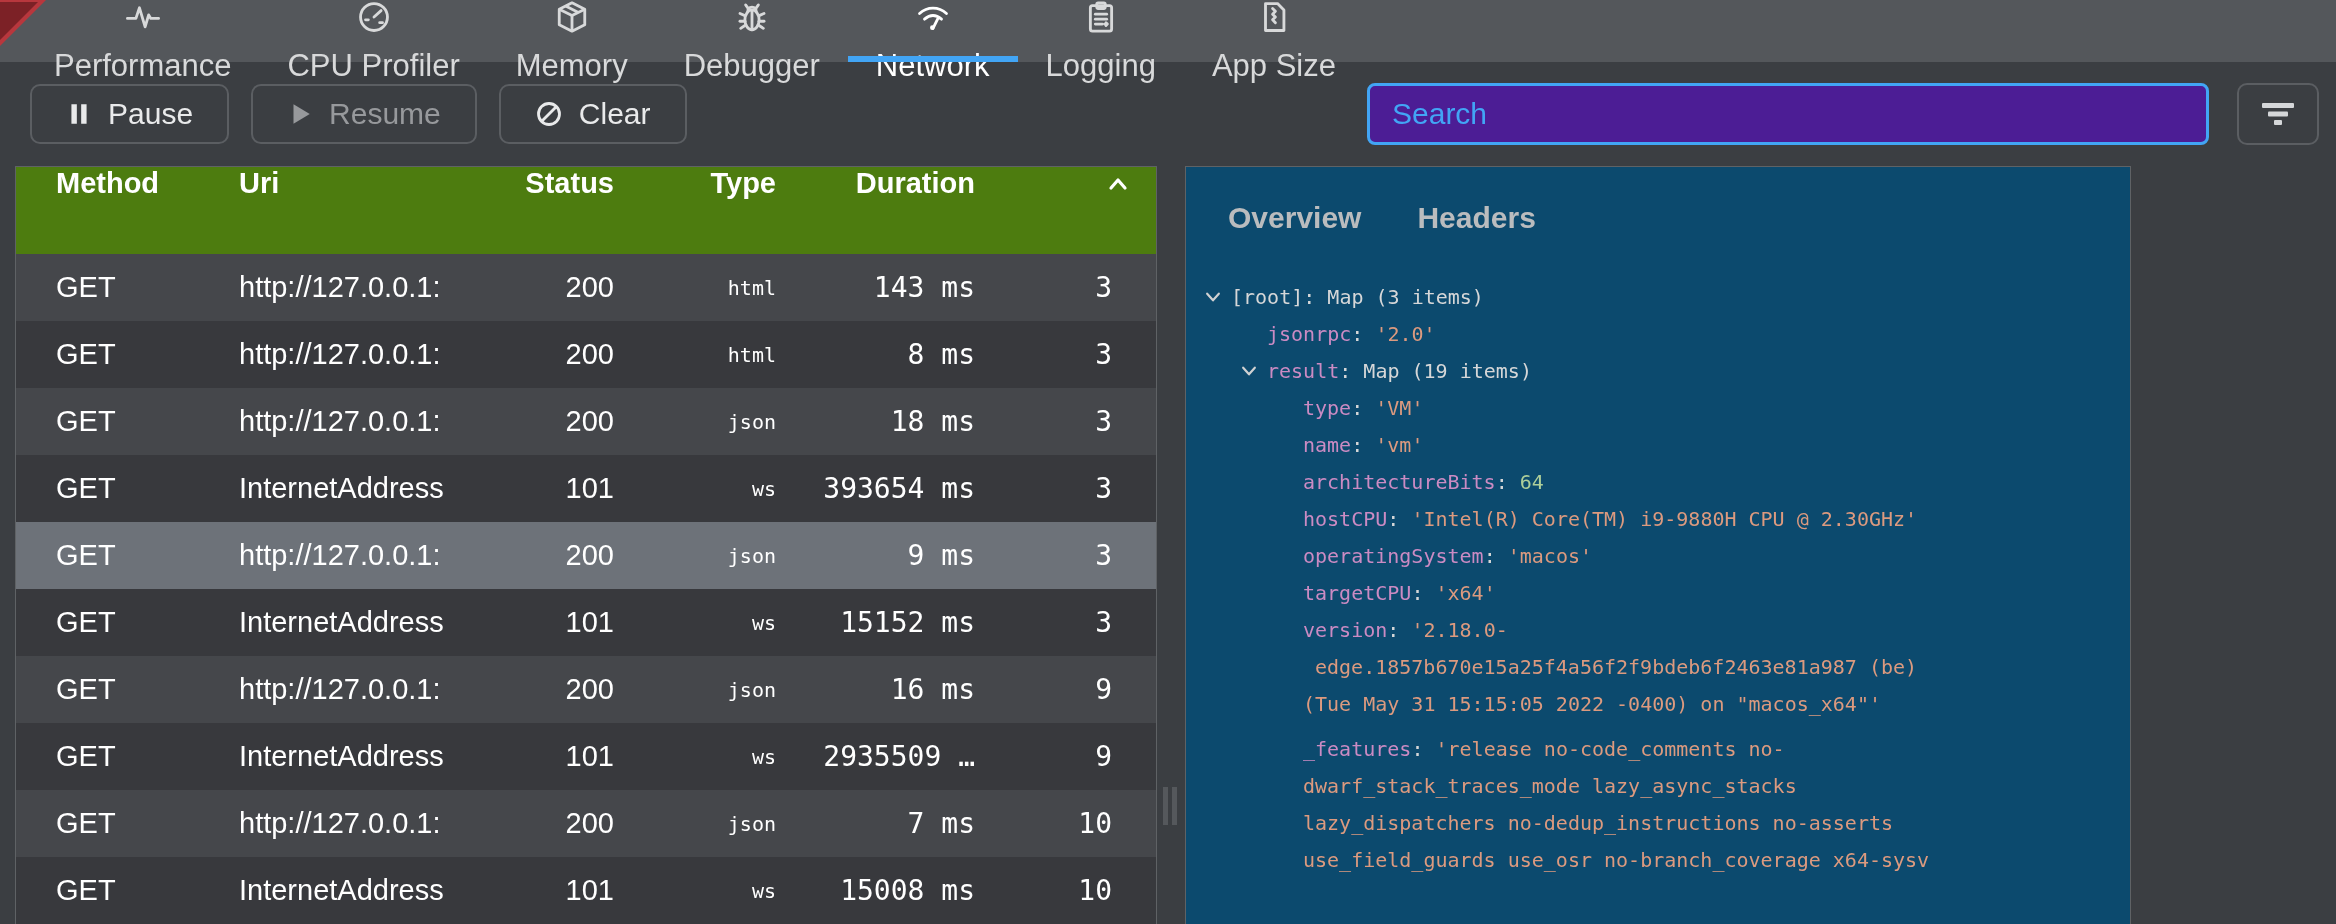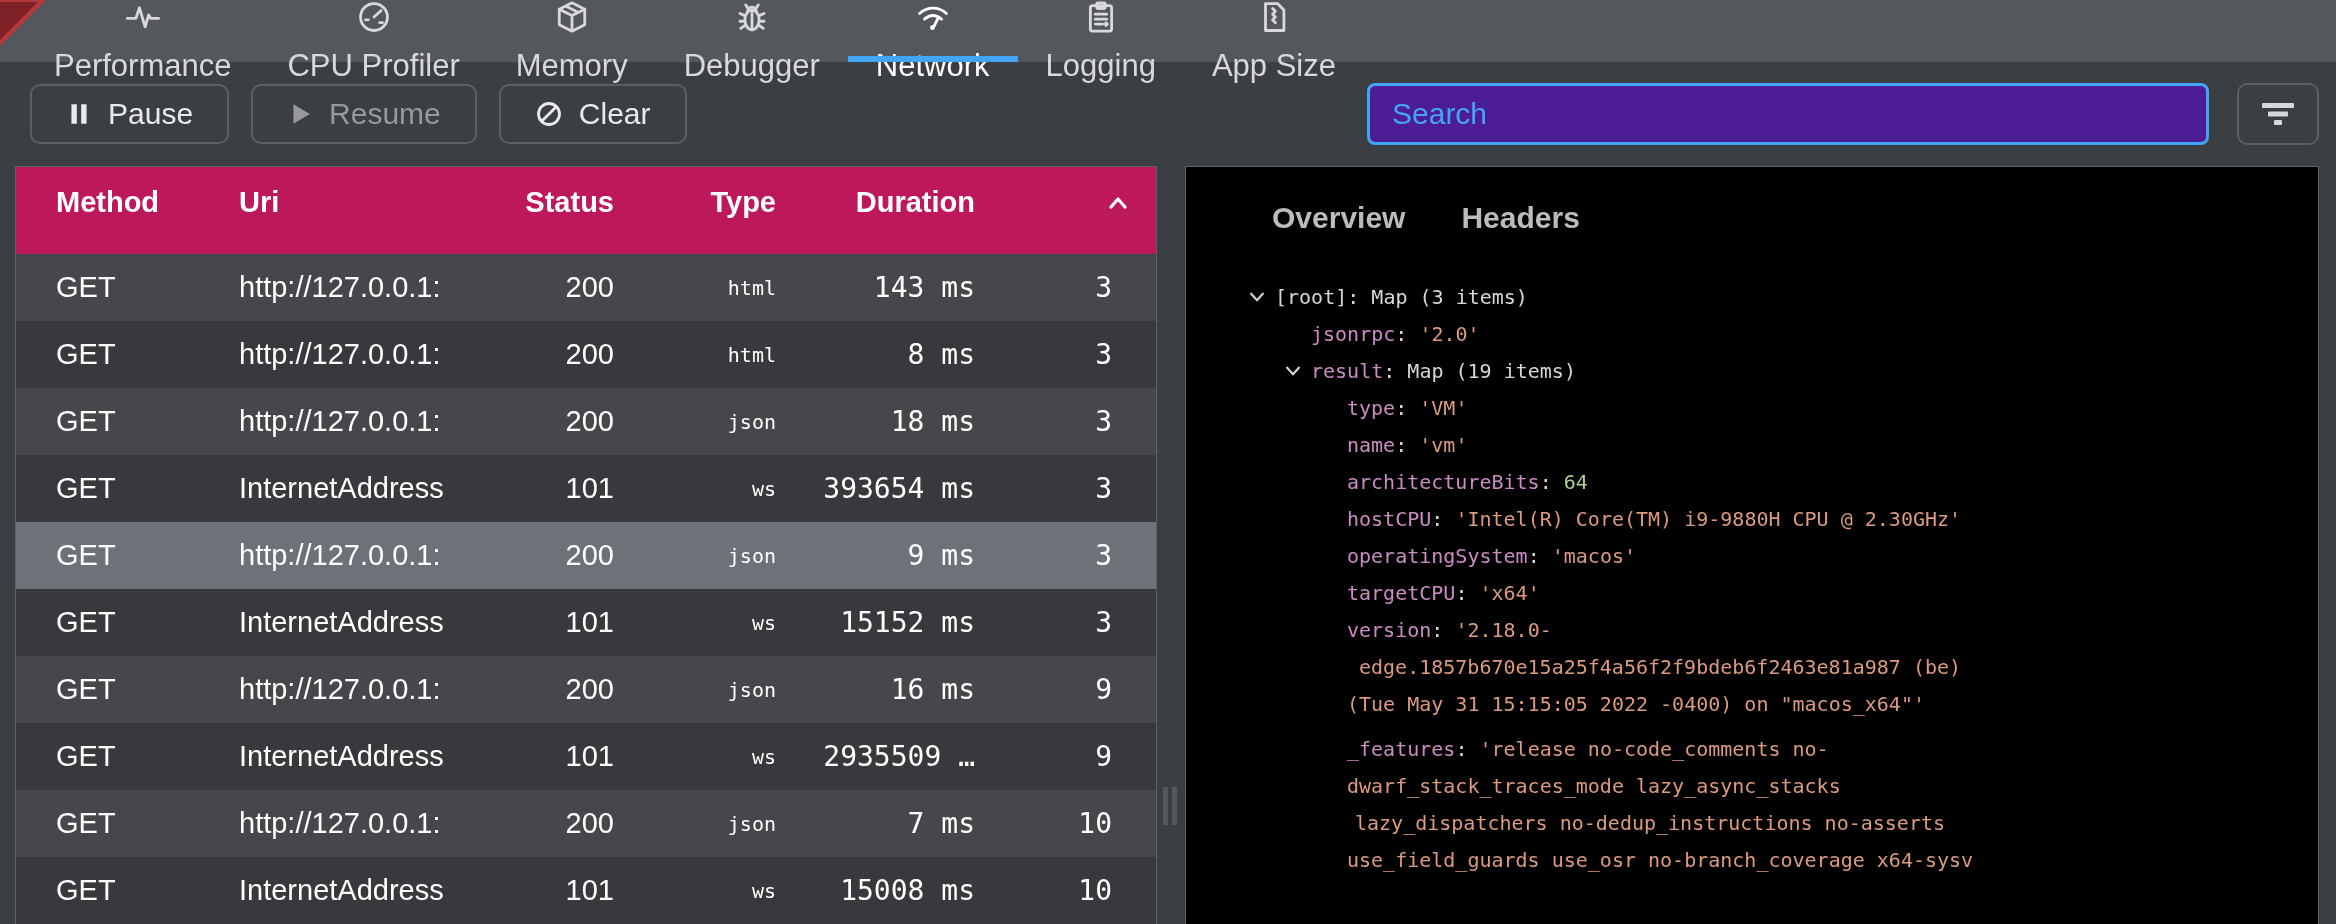--- a/index.html
+++ b/index.html
@@ -37,21 +37,21 @@
   .filter-btn { width:82px; height:62px; margin-left:28px; border:2px solid #5b5e62;
                 border-radius:10px; background:transparent; display:flex; align-items:center;
                 justify-content:center; cursor:pointer; }
 
   
   .content { display:flex; height:758px; }
 
   
   .table-panel { margin-left:15px; width:1142px; border:1px solid #5f6265; border-bottom:none;
                  background:#3b3e42; overflow:hidden; display:flex; flex-direction:column; }
-  .thead { height:90px; background:#be185d; display:flex; align-items:center;
+  .thead { height:90px; background:#4d7c0f; display:flex; align-items:flex-start;
            padding-bottom:16px; color:#ffffff; font-size:29px; font-weight:600; }
   .trow { height:67px; display:flex; align-items:center; color:#ffffff; font-size:29px;
           cursor:pointer; }
   .trow.odd  { background:#45474b; }
   .trow.even { background:#38393d; }
   .trow.selected { background:#6d7279; }
   .col-method   { width:175px; padding-left:40px; }
   .col-uri      { width:285px; padding-left:48px; white-space:nowrap; overflow:hidden; }
   .col-status   { width:138px; text-align:right; }
   .col-type     { width:162px; text-align:right; font-family:"DejaVu Sans Mono", monospace; font-size:20px;}
@@ -60,22 +60,22 @@
   .thead .col-type, .thead .col-duration, .thead .col-extra
         { font-family:"Liberation Sans", sans-serif; font-size:29px; }
   .thead .col-extra { padding-right:26px; }
 
   
   .splitter { width:28px; position:relative; cursor:col-resize; }
   .splitter .grip { position:absolute; left:6px; top:621px; display:flex; gap:4px; }
   .splitter .grip i { display:block; width:5px; height:38px; background:#55585c; }
 
   
-  .detail-panel { width:1134px; border:1px solid #5f6265; border-bottom:none;
-                  background:#000000; display:flex; flex-direction:column; overflow:hidden;padding-left:44px; }
+  .detail-panel { width:946px; border:1px solid #5f6265; border-bottom:none;
+                  background:#0c4a6e; display:flex; flex-direction:column; overflow:hidden; }
   .detail-tabs { display:flex; padding:26px 0 0 14px; }
   .detail-tab { padding:8px 28px 24px 28px; font-size:30px; font-weight:600; color:#babcbe;
                 position:relative; cursor:pointer; }
   .detail-tab.active { color:#ffffff; }
   .detail-tab.active::after { content:""; position:absolute; left:6px; right:6px; bottom:0;
                 height:6px; background:#42a5f5; }
   .response { flex:1; overflow:hidden; padding:20px 10px 0 17px;
               font-family:"DejaVu Sans Mono", monospace; font-size:20px; line-height:37px; }
   .rline { display:flex; align-items:flex-start; white-space:pre; }
   .rline .caret { width:28px; flex:none; display:inline-flex; justify-content:flex-start;
@@ -324,17 +324,17 @@
         <div class="rline" style="padding-left: 72px;"><span class="caret"></span><span class="seg-key">name</span><span class="seg-punc">: </span><span class="seg-str">'vm'</span></div>
         <div class="rline" style="padding-left: 72px;"><span class="caret"></span><span class="seg-key">architectureBits</span><span class="seg-punc">: </span><span class="seg-num">64</span></div>
         <div class="rline" style="padding-left: 72px;"><span class="caret"></span><span class="seg-key">hostCPU</span><span class="seg-punc">: </span><span class="seg-str">'Intel(R) Core(TM) i9-9880H CPU @ 2.30GHz'</span></div>
         <div class="rline" style="padding-left: 72px;"><span class="caret"></span><span class="seg-key">operatingSystem</span><span class="seg-punc">: </span><span class="seg-str">'macos'</span></div>
         <div class="rline" style="padding-left: 72px;"><span class="caret"></span><span class="seg-key">targetCPU</span><span class="seg-punc">: </span><span class="seg-str">'x64'</span></div>
         <div class="rline" style="padding-left: 72px;"><span class="caret"></span><span class="seg-key">version</span><span class="seg-punc">: </span><span class="seg-str">'2.18.0-</span></div>
         <div class="rline" style="padding-left: 72px; gap: 12px;"><span class="caret"></span><span class="seg-str">edge.1857b670e15a25f4a56f2f9bdeb6f2463e81a987 (be)</span></div>
         <div class="rline" style="padding-left: 72px;"><span class="caret"></span><span class="seg-str">(Tue May 31 15:15:05 2022 -0400) on "macos_x64"'</span></div>
         <div class="rline" style="padding-left: 72px; margin-top: 8px;"><span class="caret"></span><span class="seg-key">_features</span><span class="seg-punc">: </span><span class="seg-str">'release no-code_comments no-</span></div>
         <div class="rline" style="padding-left: 72px;"><span class="caret"></span><span class="seg-str">dwarf_stack_traces_mode lazy_async_stacks</span></div>
-        <div class="rline" style="padding-left: 72px; gap: 8px;"><span class="caret"></span><span class="seg-str">lazy_dispatchers no-dedup_instructions no-asserts</span></div>
+        <div class="rline" style="padding-left: 72px;"><span class="caret"></span><span class="seg-str">lazy_dispatchers no-dedup_instructions no-asserts</span></div>
         <div class="rline" style="padding-left: 72px;"><span class="caret"></span><span class="seg-str">use_field_guards use_osr no-branch_coverage x64-sysv</span></div>
       </div>
   </div>
 </div>
 
 </body></html>

